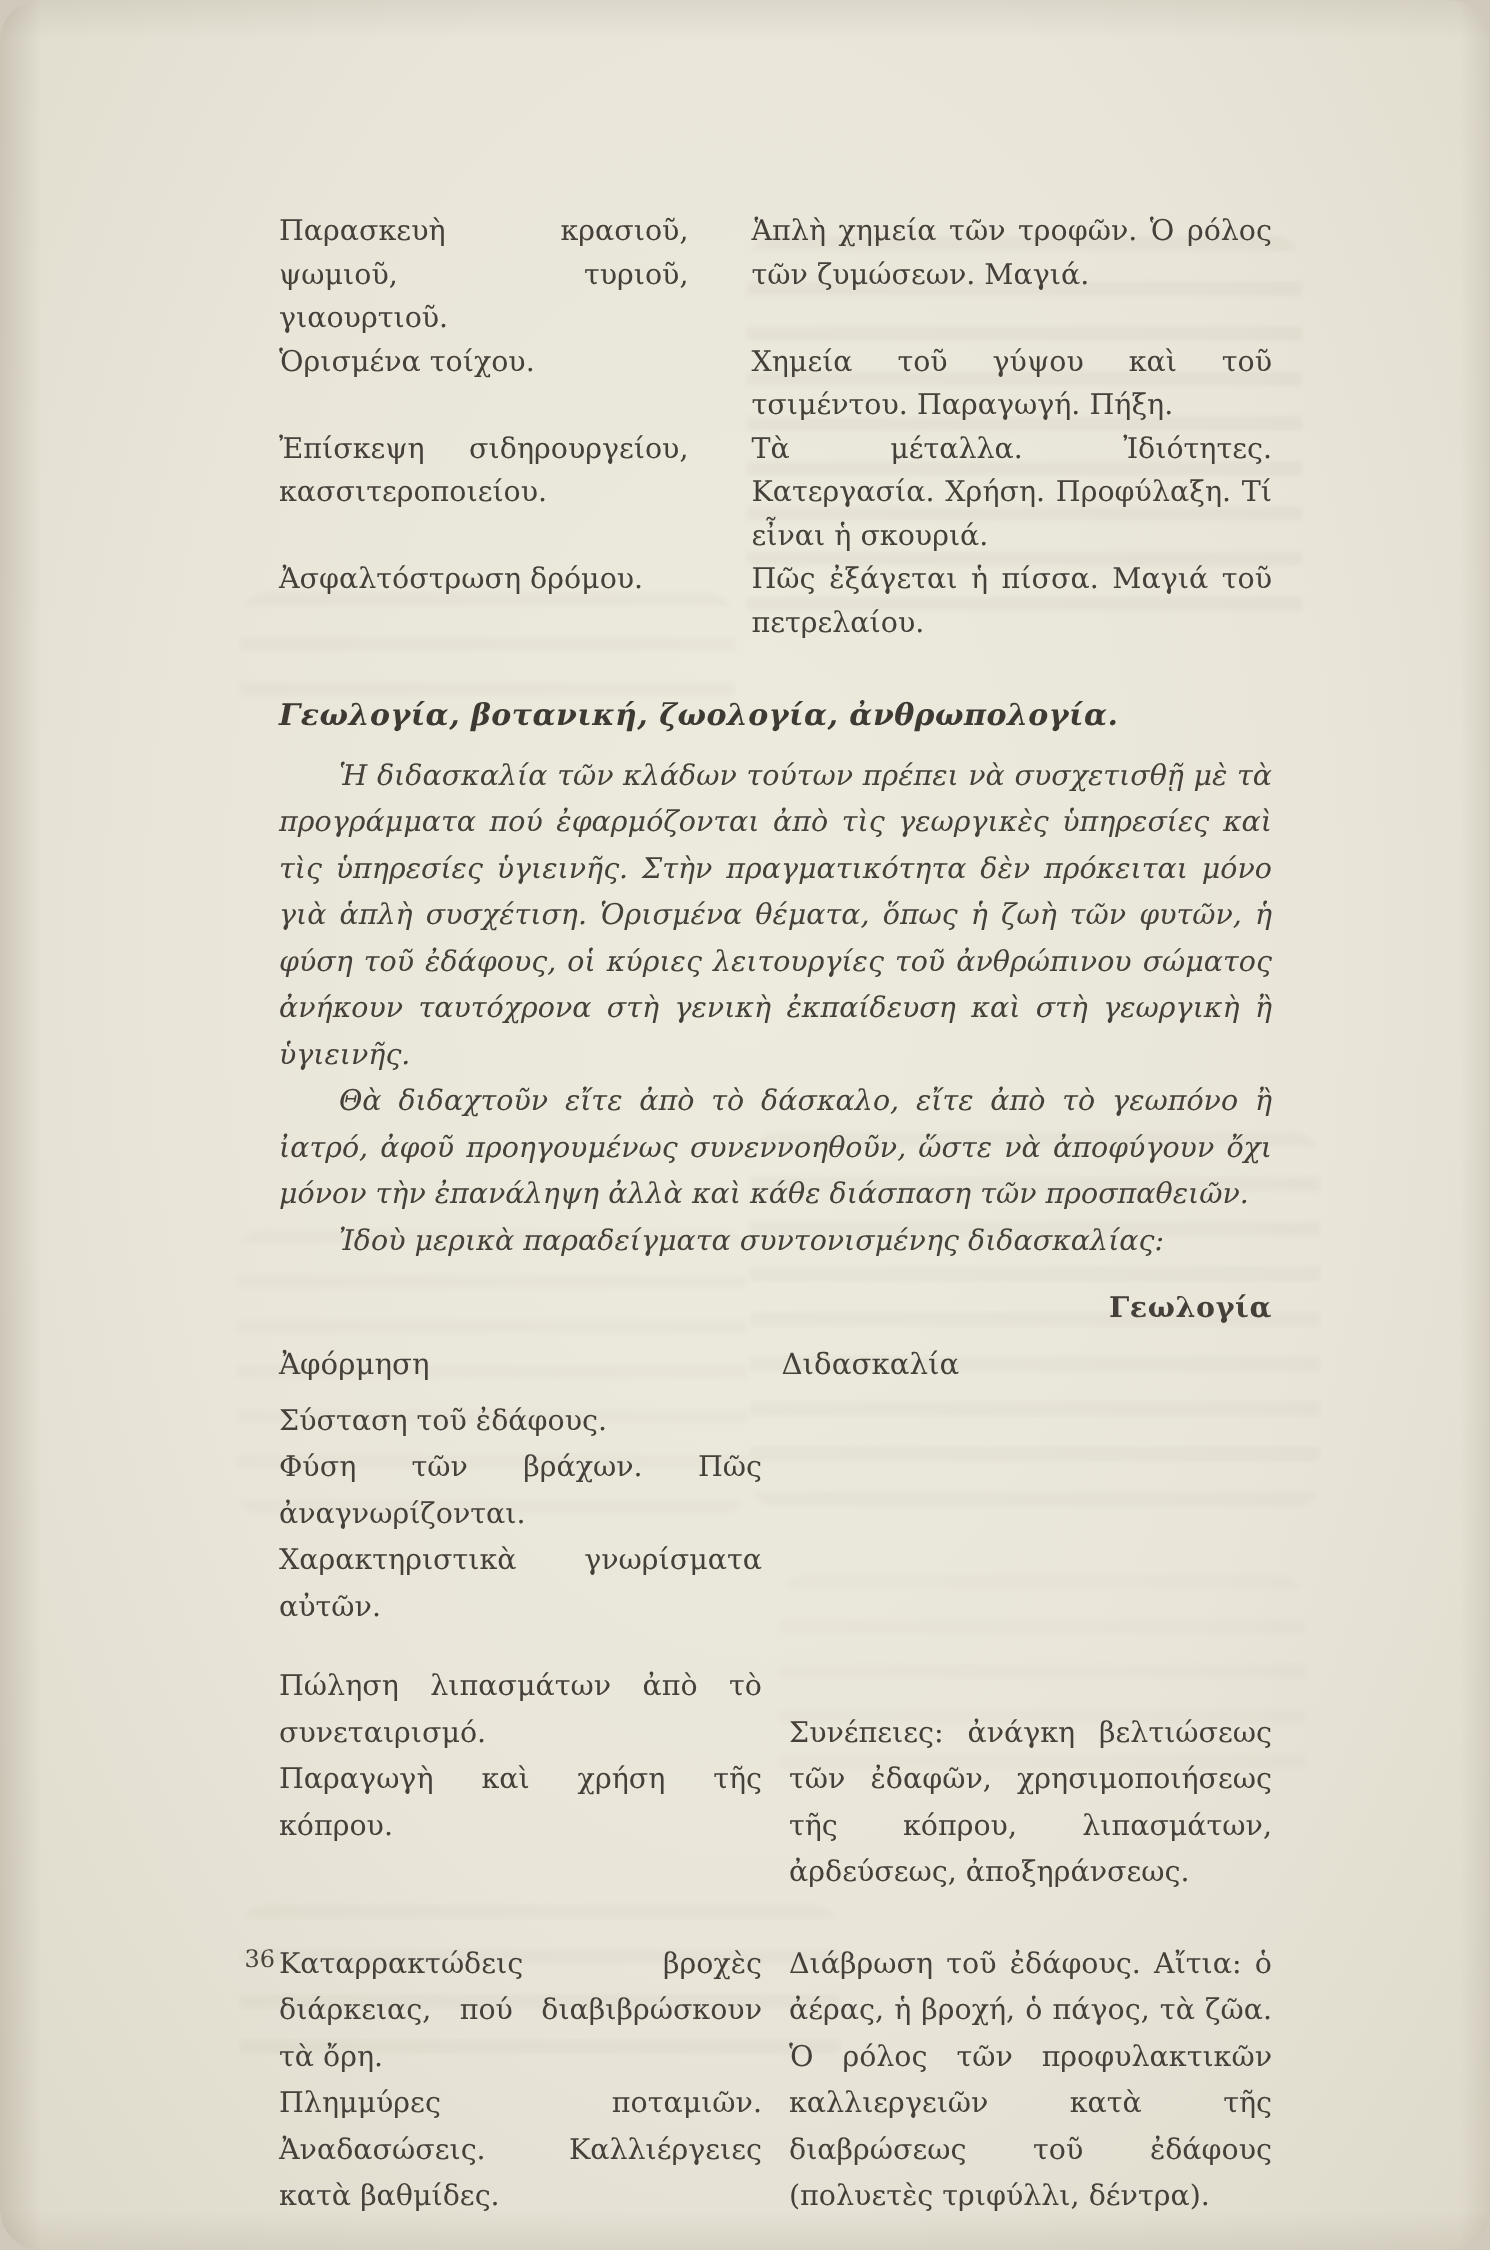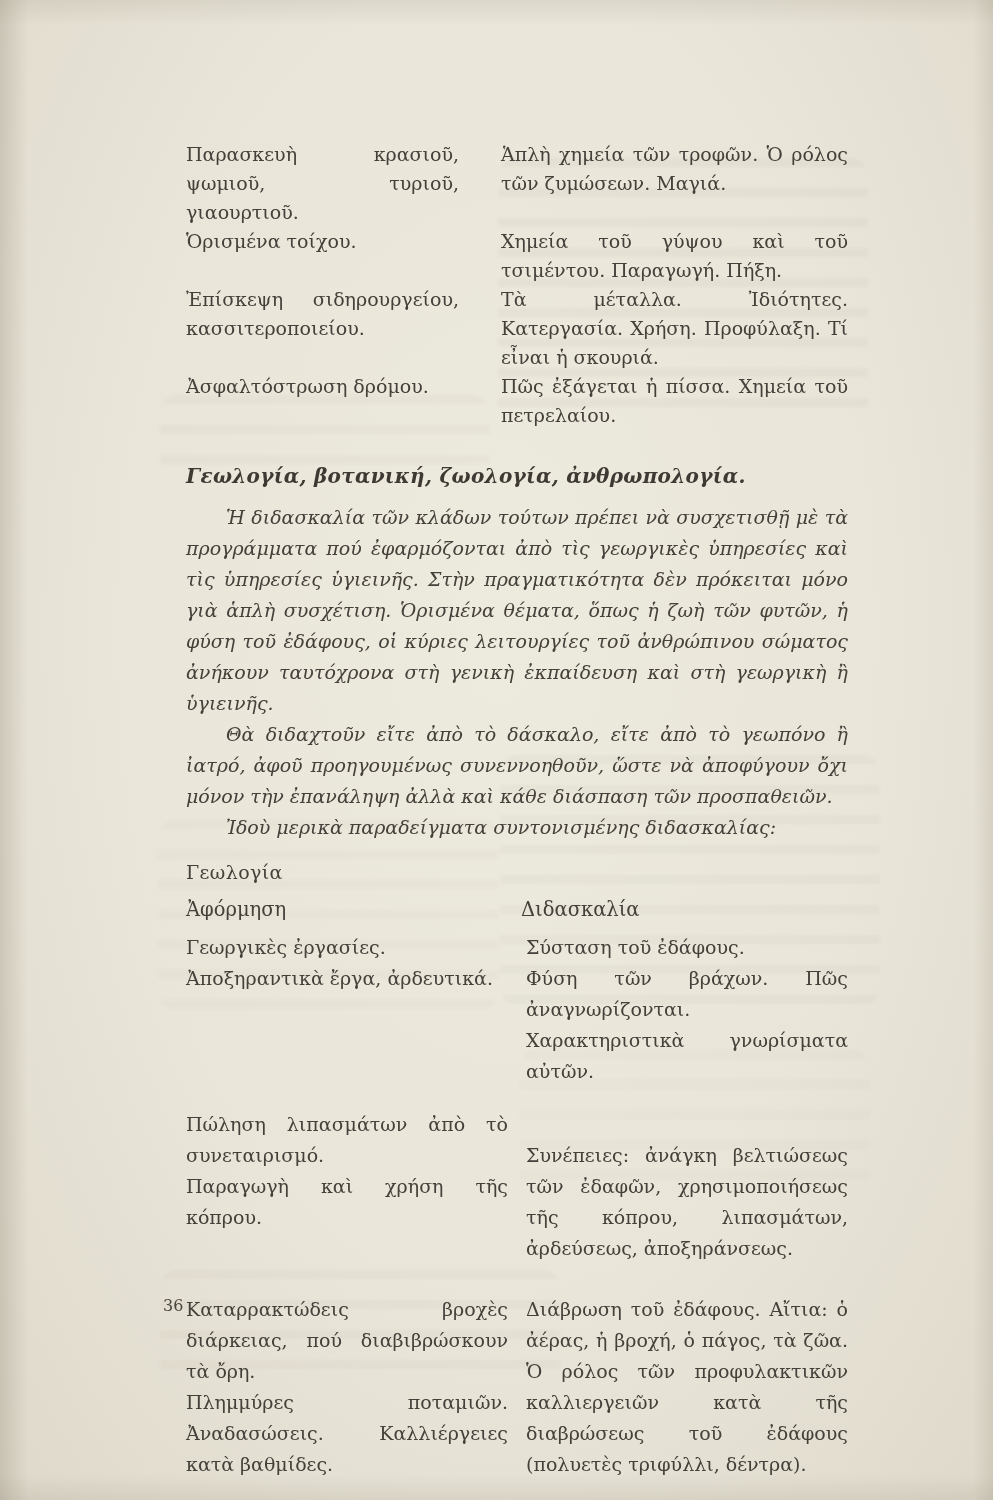--- a/index.html
+++ b/index.html
@@ -1,15 +1,15 @@
 <!DOCTYPE html>
 <html lang="el"><head>
 <meta charset="utf-8">
 <style>
-  * { margin: 0; padding: 0; box-sizing: border-box; }
+  * { margin: 0; padding: 0; box-sizing: border-box; border-radius: 27px; }
   html, body { width: 993px; }
   body {
     font-family: "DejaVu Serif", "Liberation Serif", serif;
     background: #cfcabc;
   }
   .page {
     position: relative;
     width: 993px;
     height: 1500px;
     overflow: hidden;
@@ -73,23 +73,23 @@
     font-size: 19px;
     line-height: 31px;
     text-align: justify;
     text-indent: 40px;
     font-style: italic;
   }
   .para.first { margin-top: 14px; }
 
   .table-title {
     margin-top: 18px;
-    text-align: left;
-    font-size: 19px;
-    font-weight: normal;
+    text-align: right;
+    font-size: 19px;
+    font-weight: bold;
     letter-spacing: 0.4px;
   }
 
   .col-headers {
     display: grid;
     grid-template-columns: 1fr 1fr;
     column-gap: 8px;
     margin-top: 15px;
     font-size: 19.5px;
     text-align: left;
@@ -140,45 +140,41 @@
       <div class="intro-row">
         <p>Ὁρισμένα τοίχου.</p>
         <p>Χημεία τοῦ γύψου καὶ τοῦ τσιμέντου. Παραγωγή. Πήξη.</p>
       </div>
       <div class="intro-row">
         <p>Ἐπίσκεψη σιδηρουργείου, κασσιτεροποιείου.</p>
         <p>Τὰ μέταλλα. Ἰδιότητες. Κατεργασία. Χρήση. Προφύλαξη. Τί εἶναι ἡ σκουριά.</p>
       </div>
       <div class="intro-row">
         <p>Ἀσφαλτόστρωση δρόμου.</p>
-        <p>Πῶς ἐξάγεται ἡ πίσσα. Χημεία τοῦ πετρελαίου.</p>
+        <p>Πῶς ἐξάγεται ἡ πίσσα. Μαγιά τοῦ πετρελαίου.</p>
       </div>
     </section>
 
     <h2 class="section-heading">Γεωλογία, βοτανική, ζωολογία, ἀνθρωπολογία.</h2>
 
     <p class="para first">Ἡ διδασκαλία τῶν κλάδων τούτων πρέπει νὰ συσχετισθῇ μὲ τὰ προγράμματα πού ἐφαρμόζονται ἀπὸ τὶς γεωργικὲς ὑπηρεσίες καὶ τὶς ὑπηρεσίες ὑγιεινῆς. Στὴν πραγματικότητα δὲν πρόκειται μόνο γιὰ ἁπλὴ συσχέτιση. Ὁρισμένα θέματα, ὅπως ἡ ζωὴ τῶν φυτῶν, ἡ φύση τοῦ ἐδάφους, οἱ κύριες λειτουργίες τοῦ ἀνθρώπινου σώματος ἀνήκουν ταυτόχρονα στὴ γενικὴ ἐκπαίδευση καὶ στὴ γεωργικὴ ἢ ὑγιεινῆς.</p>
     <p class="para">Θὰ διδαχτοῦν εἴτε ἀπὸ τὸ δάσκαλο, εἴτε ἀπὸ τὸ γεωπόνο ἢ ἰατρό, ἀφοῦ προηγουμένως συνεννοηθοῦν, ὥστε νὰ ἀποφύγουν ὄχι μόνον τὴν ἐπανάληψη ἀλλὰ καὶ κάθε διάσπαση τῶν προσπαθειῶν.</p>
     <p class="para">Ἰδοὺ μερικὰ παραδείγματα συντονισμένης διδασκαλίας:</p>
 
     <h3 class="table-title">Γεωλογία</h3>
 
     <div class="col-headers">
       <div>Ἀφόρμηση</div>
       <div>Διδασκαλία</div>
     </div>
 
     <section class="geo-table">
 
       <div class="geo-group">
         <div class="geo-cell">
-          <p>Γεωργικὲς ἐργασίες.</p>
-          <p>Ἀποξηραντικὰ ἔργα, ἀρδευτικά.</p>
-        </div>
-        <div class="geo-cell">
           <p>Σύσταση τοῦ ἐδάφους.</p>
           <p>Φύση τῶν βράχων. Πῶς ἀναγνωρίζονται. Χαρακτηριστικὰ γνωρίσματα αὐτῶν.</p>
         </div>
       </div>
 
       <div class="geo-group gap-sm">
         <div class="geo-cell">
           <p>Πώληση λιπασμάτων ἀπὸ τὸ συνεταιρισμό.</p>
           <p>Παραγωγὴ καὶ χρήση τῆς κόπρου.</p>
         </div>

